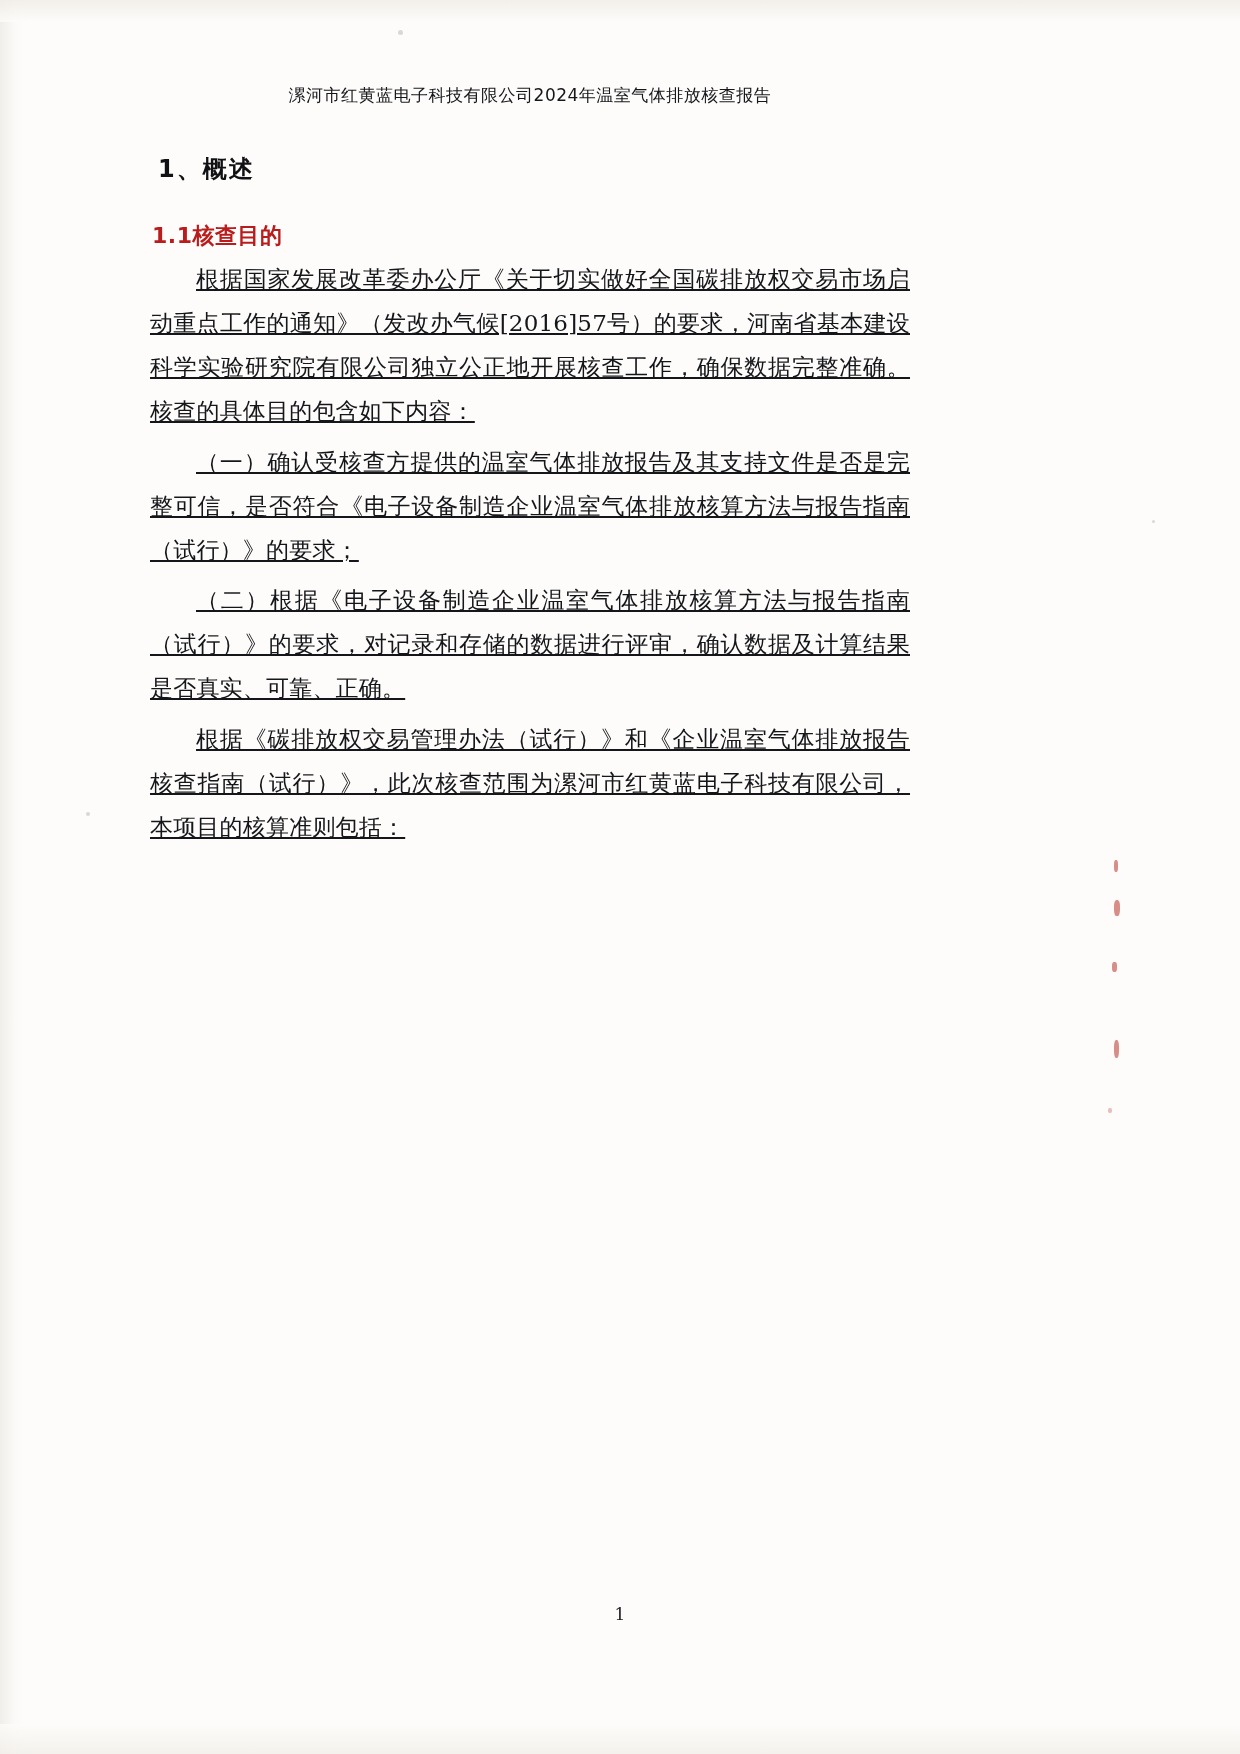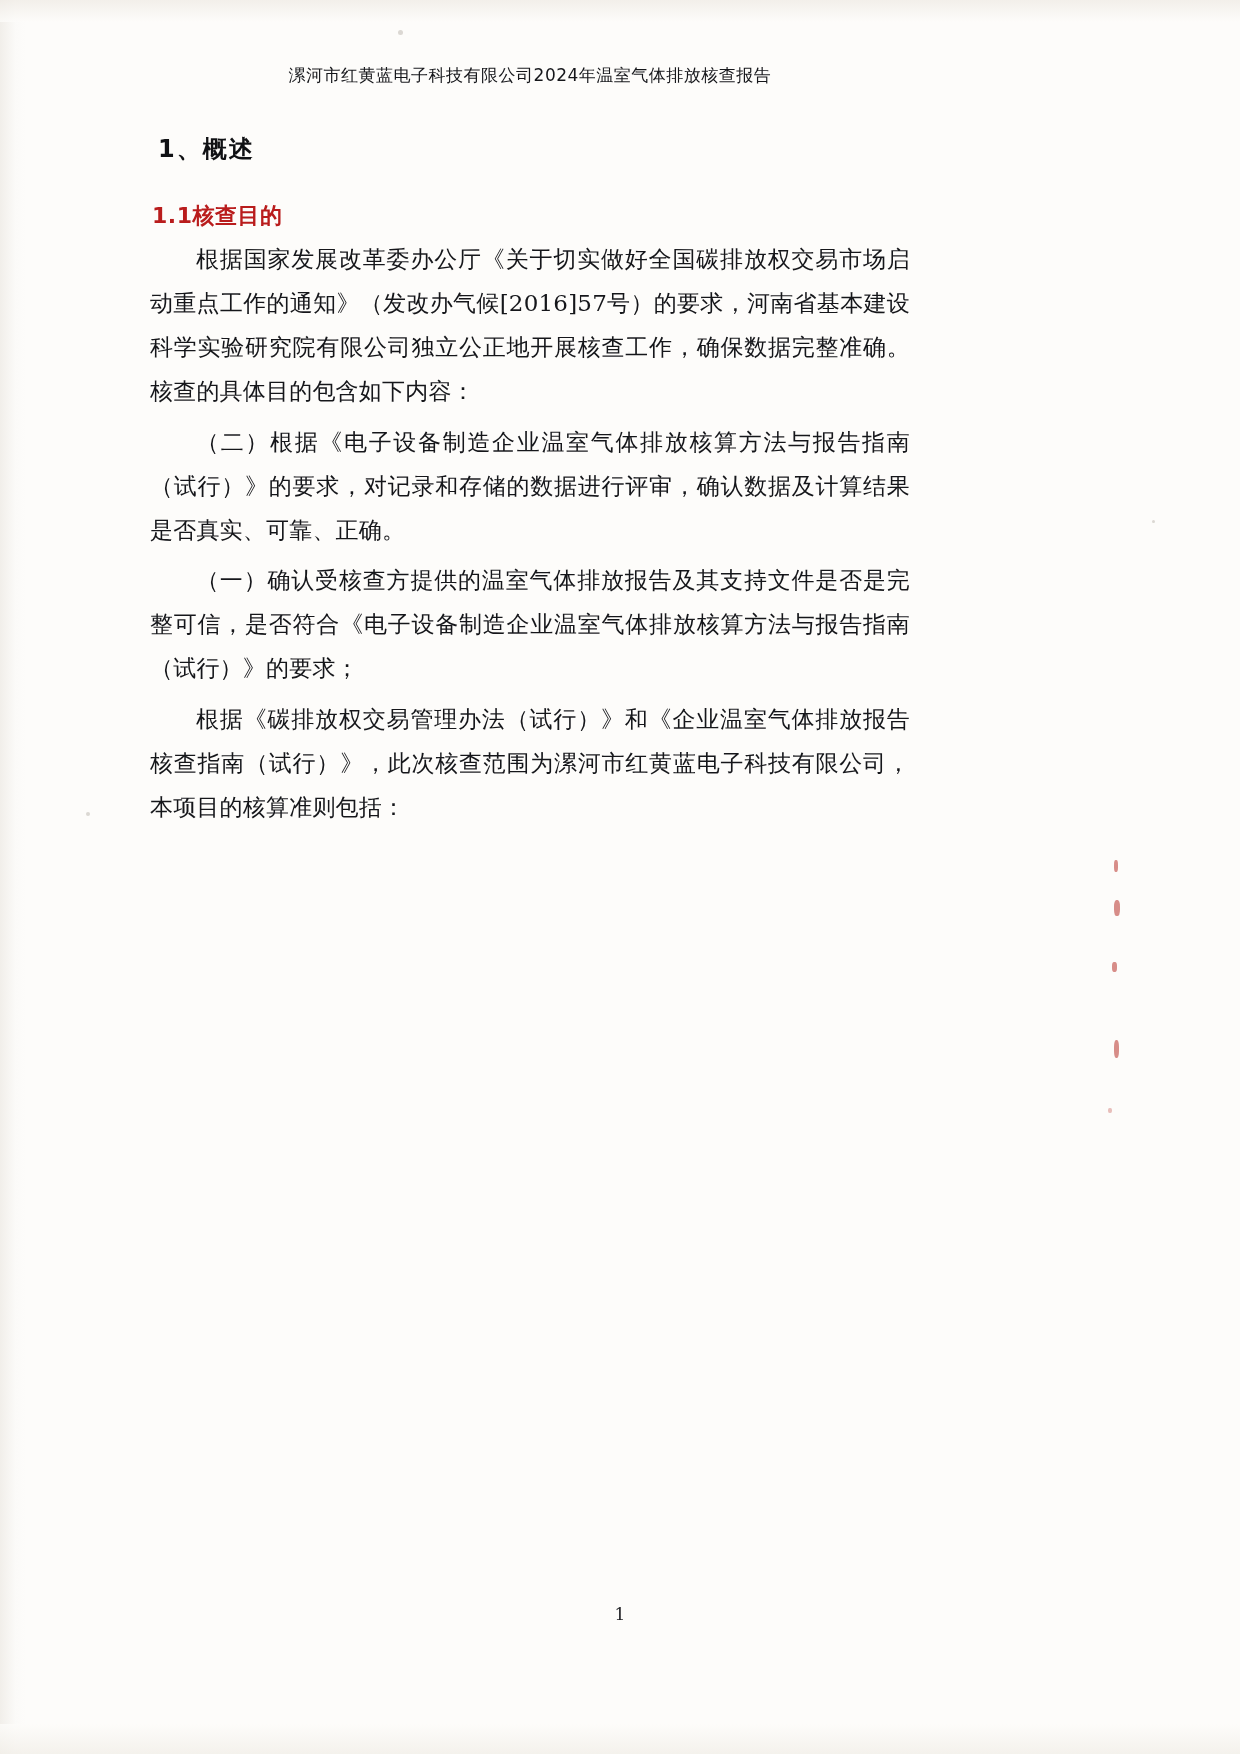--- a/index.html
+++ b/index.html
@@ -34,21 +34,21 @@
   }
   .scan-edge-bottom {
     position: absolute;
     bottom: 0; left: 0; height: 30px; width: 100%;
     background: linear-gradient(to top, #f2efe9 0%, #fdfcfa 100%);
     opacity: .8;
   }
   .content {
     position: absolute;
     left: 150px;
-    top: 64px;
+    top: 84px;
     width: 760px;
   }
   .header-title {
     text-align: center;
     font-family: "DejaVu Sans", "Liberation Sans", sans-serif;
     font-size: 17px;
     color: #15161a;
     letter-spacing: .5px;
     margin-bottom: 8px;
     white-space: nowrap;
@@ -71,20 +71,21 @@
   }
   p.body {
     font-size: 23px;
     line-height: 1.92;
     color: #15161a;
     margin: 6px 0 0 0;
     text-align: justify;
     text-justify: inter-ideograph;
     text-indent: 2em;
     letter-spacing: .2px;
+    text-decoration: underline;
   }
   .page-number {
     position: absolute;
     bottom: 130px;
     left: 0;
     width: 100%;
     text-align: center;
     font-size: 17px;
     color: #1a1b1f;
     font-family: "DejaVu Serif", "Liberation Serif", serif;
@@ -132,23 +133,23 @@
   <div class="content">
 
     <div class="header-title">漯河市红黄蓝电子科技有限公司2024年温室气体排放核查报告</div>
 
     <h1 class="h1">1、概述</h1>
 
     <h2 class="h2">1.1核查目的</h2>
 
     <p class="body">根据国家发展改革委办公厅《关于切实做好全国碳排放权交易市场启动重点工作的通知》（发改办气候[2016]57号）的要求，河南省基本建设科学实验研究院有限公司独立公正地开展核查工作，确保数据完整准确。核查的具体目的包含如下内容：</p>
 
+    <p class="body">（一）确认受核查方提供的温室气体排放报告及其支持文件是否是完整可信，是否符合《电子设备制造企业温室气体排放核算方法与报告指南（试行）》的要求；</p>
+
     <p class="body">（二）根据《电子设备制造企业温室气体排放核算方法与报告指南（试行）》的要求，对记录和存储的数据进行评审，确认数据及计算结果是否真实、可靠、正确。</p>
-
-    <p class="body">（一）确认受核查方提供的温室气体排放报告及其支持文件是否是完整可信，是否符合《电子设备制造企业温室气体排放核算方法与报告指南（试行）》的要求；</p>
 
 
 
 
     <p class="body">根据《碳排放权交易管理办法（试行）》和《企业温室气体排放报告核查指南（试行）》，此次核查范围为漯河市红黄蓝电子科技有限公司，本项目的核算准则包括：</p>
 
 
 
   </div>
 

